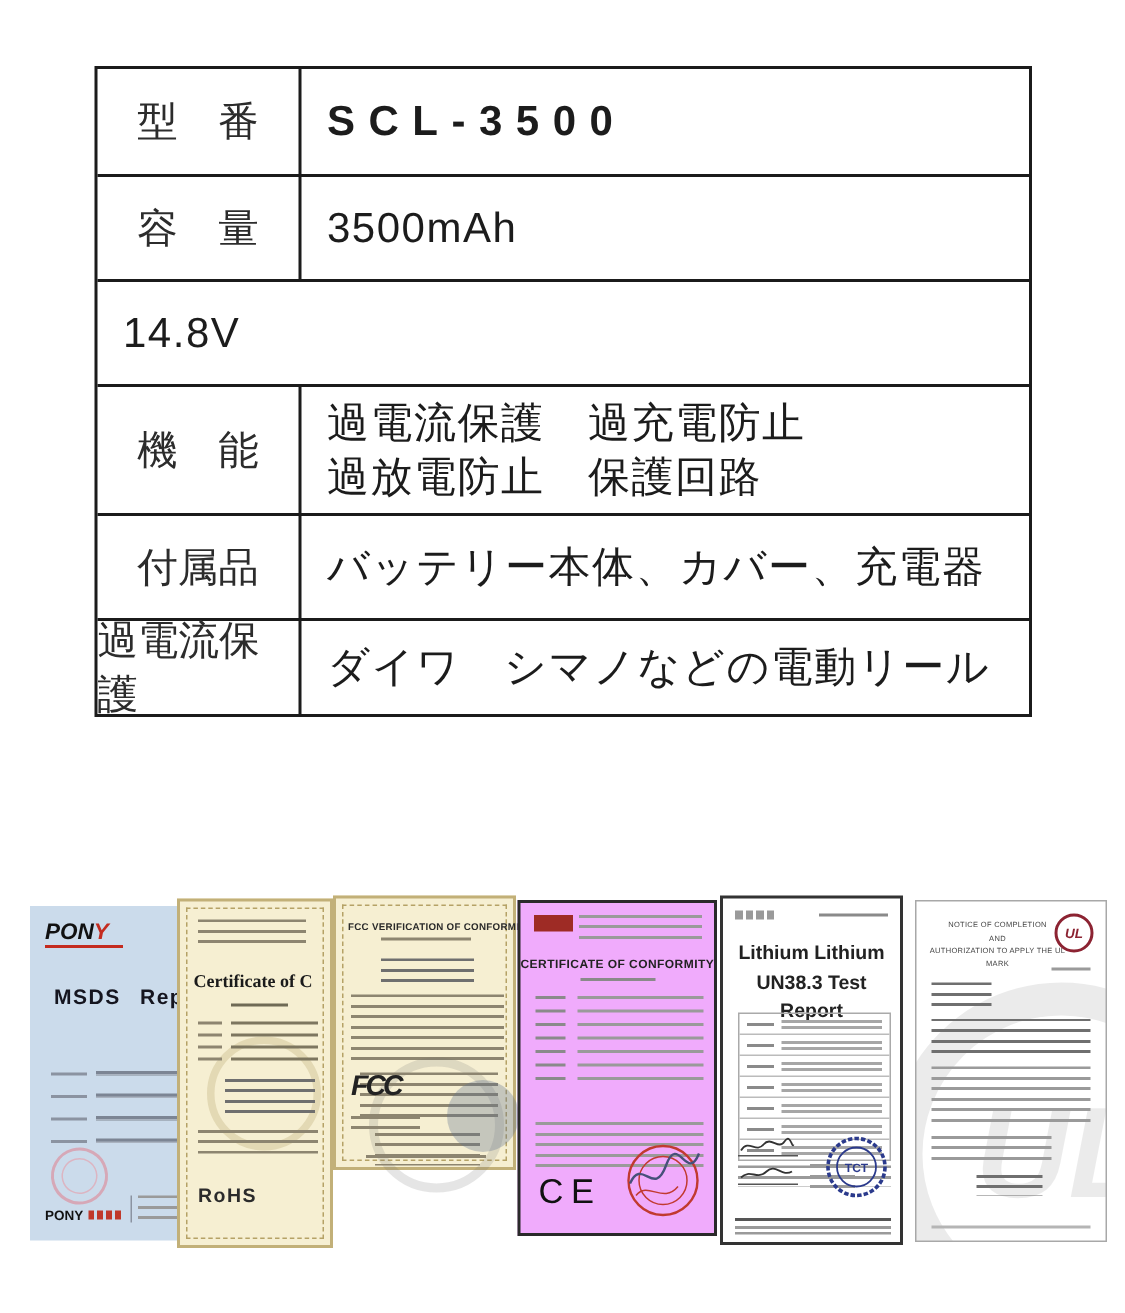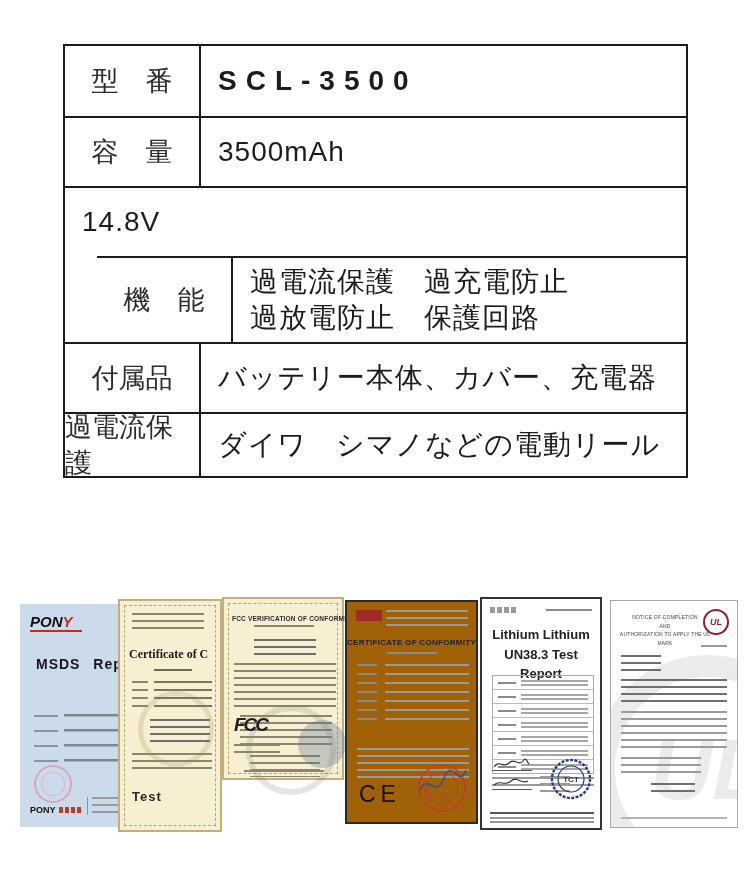--- a/index.html
+++ b/index.html
@@ -3,21 +3,21 @@
 <meta charset="utf-8">
 <style>
   html,body{margin:0;padding:0;background:#fff;}
   #page{position:relative;width:750px;height:875px;background:#ffffff;overflow:hidden;
         font-family:"Liberation Sans",sans-serif;color:#1f1f1f;}
 
   
   #spec-table{position:absolute;left:63px;top:44px;width:625px;border:2px solid #1b1b1b;background:#fff;box-sizing:border-box;}
   .t-row{display:flex;border-top:2px solid #1b1b1b;height:70px;box-sizing:border-box;}
   .t-row:first-child{border-top:none;}
-  .t-row.tall{height:86px;margin-left:32px;}
+  .t-row.tall{height:86px;}
   .t-row.last{height:64px;}
   .t-label{width:136px;flex:0 0 136px;border-right:2px solid #1b1b1b;display:flex;align-items:center;justify-content:center;
            font-size:27px;color:#2c2c2c;box-sizing:border-box;}
   .t-value{flex:1;display:flex;flex-direction:column;justify-content:center;padding-left:17px;
            font-size:28px;color:#1c1c1c;line-height:1.3;letter-spacing:1px;}
   .t-value .model{letter-spacing:9px;font-weight:bold;}
 
   
   .cert{position:absolute;box-sizing:border-box;}
   .lines{background-image:repeating-linear-gradient(to bottom,#9a9a9a 0,#9a9a9a 2px,transparent 2px,transparent 7px);}
@@ -70,21 +70,21 @@
   .fcc-para{position:absolute;left:10px;top:64px;width:102px;height:44px;}
   .fcc-list{position:absolute;left:16px;top:116px;width:92px;height:30px;}
   #cert-fcc .wm-circle{left:22px;top:106px;width:78px;height:78px;border:6px solid rgba(110,110,110,.18);}
   .fcc-addr{position:absolute;left:26px;top:156px;width:70px;height:22px;}
   .fcc-logo{position:absolute;left:10px;bottom:42px;font-size:19px;font-weight:bold;color:#222;letter-spacing:-2px;font-style:italic;}
   .fcc-sig{position:absolute;left:10px;bottom:20px;width:46px;height:14px;}
   .fcc-globe{position:absolute;right:-4px;bottom:10px;width:48px;height:48px;border-radius:50%;background:rgba(92,112,142,.32);}
   .fcc-footer{position:absolute;left:20px;bottom:6px;width:80px;height:2px;background:#8d8570;}
 
   
-  #cert-ce{left:345px;top:600px;width:133px;height:224px;background:#a16207;border:2px solid #2a2a2a;z-index:2;}
+  #cert-ce{left:345px;top:600px;width:133px;height:224px;background:#f0abfc;border:2px solid #2a2a2a;z-index:2;}
   .ce-logo{position:absolute;left:9px;top:8px;width:26px;height:11px;background:#9e2b25;}
   .ce-head{position:absolute;right:8px;top:8px;width:82px;height:20px;}
   .ce-title{position:absolute;left:0;top:36px;width:100%;text-align:center;font-size:8px;font-weight:bold;color:#222;letter-spacing:.3px;white-space:nowrap;}
   .ce-no{position:absolute;left:40px;top:50px;width:50px;height:2px;background:#8a8a8a;}
   .ce-fields{position:absolute;left:10px;top:62px;width:112px;}
   .ce-field{display:flex;margin-bottom:7px;}
   .ce-field .k{width:20px;height:2px;background:#8a8a8a;margin-right:8px;}
   .ce-field .v{flex:1;height:2px;background:#9a9a9a;}
   .ce-para{position:absolute;left:10px;top:146px;width:112px;height:30px;}
   .ce-mark{position:absolute;left:12px;bottom:14px;font-size:23px;font-weight:400;color:#111;letter-spacing:5px;}
@@ -223,21 +223,21 @@
           <div class="k"></div>
           <div class="v"></div>
         </div>
       <div class="rohs-field">
           <div class="k"></div>
           <div class="v"></div>
         </div>
     </div>
     <div class="rohs-block lines dark"></div>
     <div class="rohs-para lines tan"></div>
-    <div class="rohs-mark">Test</div>
+    <div class="rohs-mark">RoHS</div>
   </div>
 
   <div class="cert paper-ornate" id="cert-fcc">
     <div class="fcc-title">FCC VERIFICATION OF CONFORMITY</div>
     <div class="fcc-sub"></div>
     <div class="fcc-block1 lines dark"></div>
     <div class="fcc-para lines tan"></div>
     <div class="wm-circle"></div>
     <div class="fcc-list lines tan"></div>
     <div class="fcc-addr lines tan"></div>

